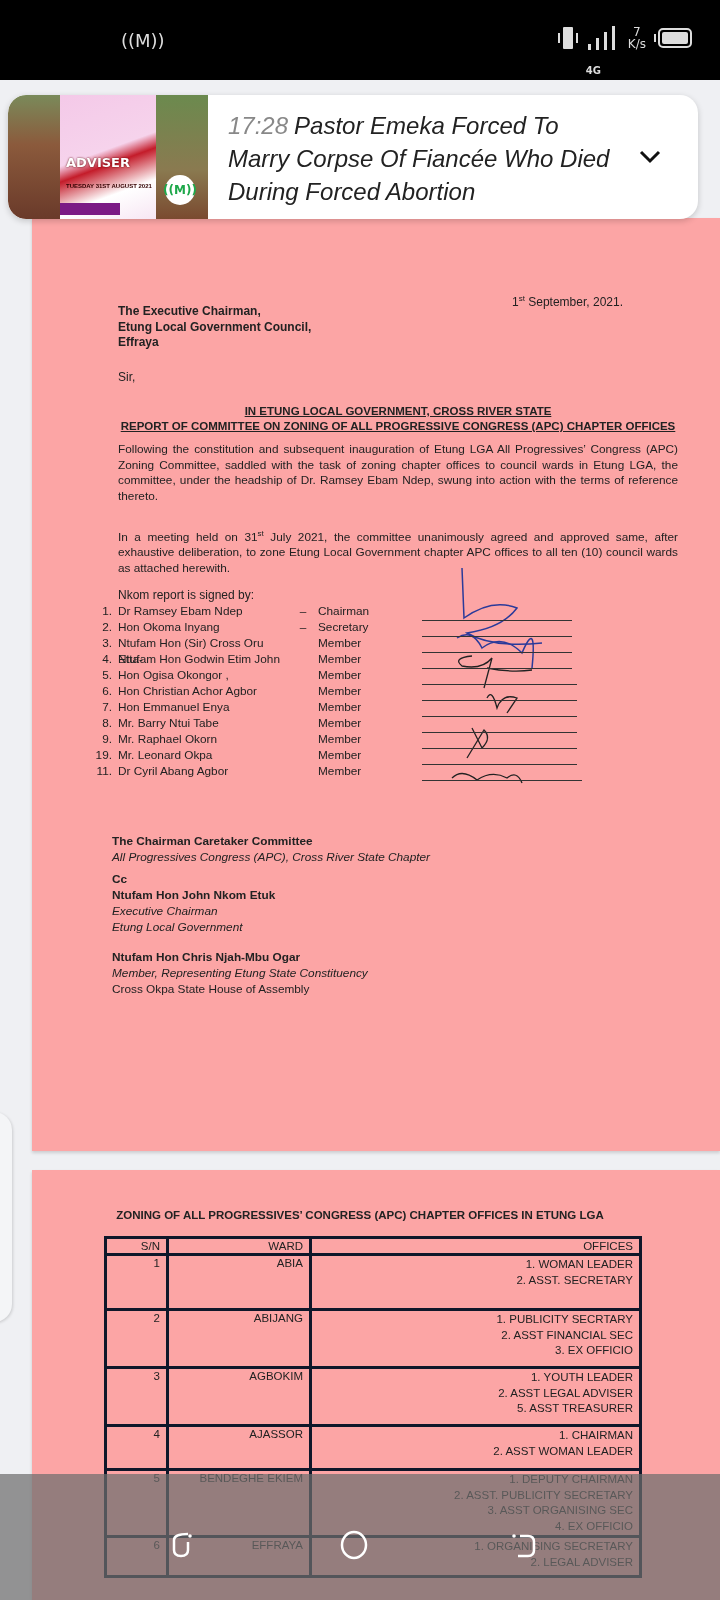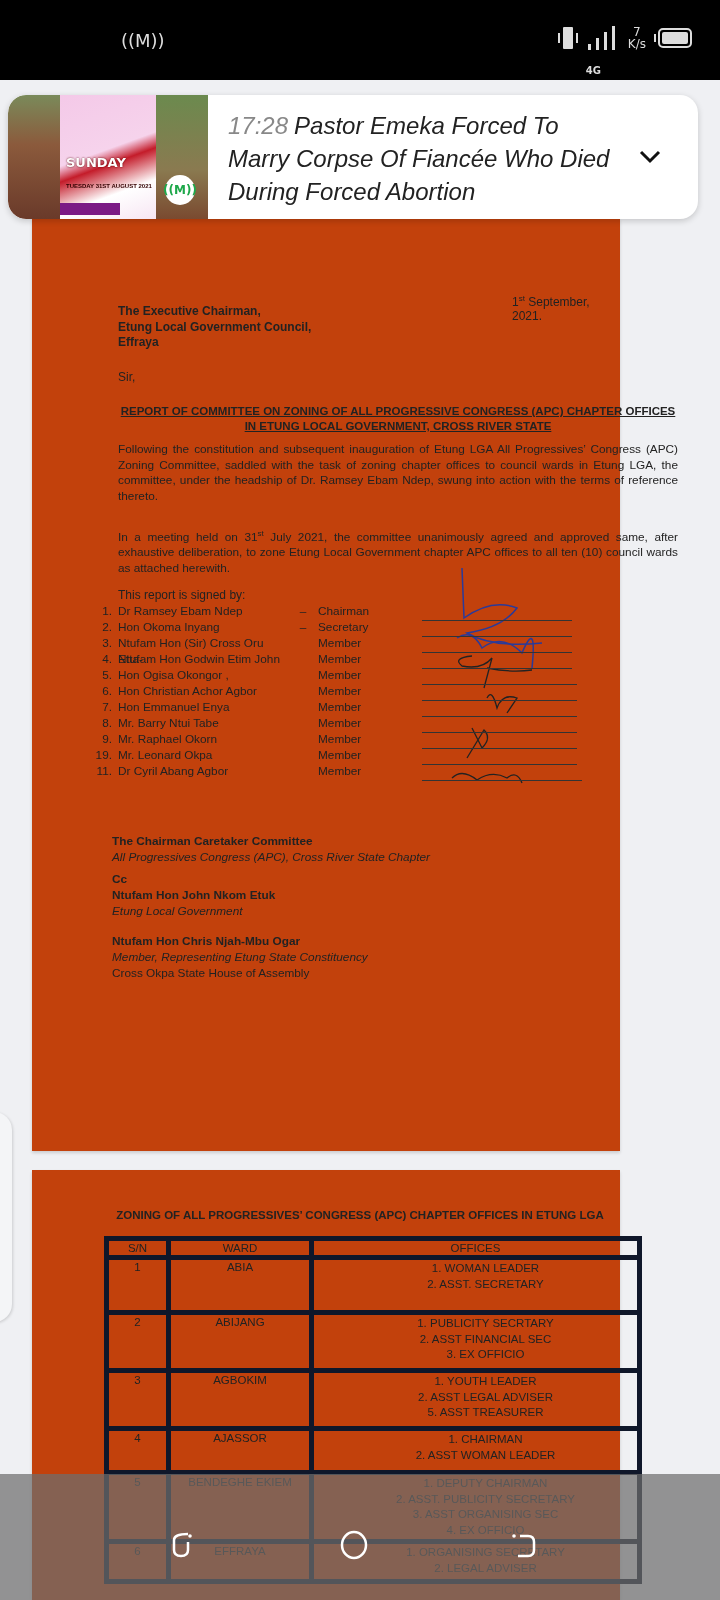--- a/index.html
+++ b/index.html
@@ -16,21 +16,21 @@
   .sig { position: relative; width: 34px; height: 28px; }
   .sig .net { position: absolute; left: 0; top: -2px; font-size: 10px; font-weight: bold; font-family: "DejaVu Sans", sans-serif; margin-top: 43px; }
   .sig .b { position: absolute; bottom: 2px; width: 3px; background: #ddd; }
   .speed { display: flex; flex-direction: column; align-items: center; font-size: 12px; line-height: 12px; font-family: "DejaVu Sans", sans-serif; }
   .battery { display: flex; align-items: center; gap: 2px; }
   .battery .nub { width: 2px; height: 8px; background: #ddd; }
   .battery .body { width: 34px; height: 20px; border: 2px solid #ddd; border-radius: 5px; padding: 2px; }
   .battery .fill { width: 100%; height: 100%; background: #ddd; border-radius: 2px; }
 
   
-  .page { position: absolute; left: 32px; width: 588px; background: #c2410c; box-shadow: 0 2px 3px rgba(0,0,0,0.15); }
+  .page { position: absolute; left: 32px; width: 688px; background: #fca5a5; box-shadow: 0 2px 3px rgba(0,0,0,0.15); }
   .page1 { top: 218px; height: 933px; }
   .page2 { top: 1170px; height: 430px; }
   .doc-text { font-family: "Liberation Sans", sans-serif; color: #222; font-size: 11.5px; }
 
   .date { position: absolute; left: 480px; top: 76px; font-size: 12px; }
   .date sup { font-size: 8px; }
   .addr { position: absolute; left: 86px; top: 86px; font-size: 12px; font-weight: bold; line-height: 15.5px; }
   .sir { position: absolute; left: 86px; top: 152px; font-size: 12px; }
   .report-title { position: absolute; left: 86px; width: 560px; top: 186px; font-size: 11.5px; font-weight: bold; text-decoration: underline; text-align: center; line-height: 15px; }
   .para { position: absolute; left: 86px; width: 560px; font-size: 11.8px; line-height: 15.5px; text-align: justify; }
@@ -50,21 +50,21 @@
 
   .cc-block { position: absolute; left: 80px; top: 615px; font-size: 11.8px; line-height: 16px; }
   .cc-block .b { font-weight: bold; }
   .cc-block .i { font-style: italic; }
   .cc-block .gap { height: 6px; }
   .cc-block .gap2 { height: 14px; }
 
   
   .zone-title { position: absolute; left: 0; width: 656px; top: 39px; text-align: center; font-size: 11.5px; font-weight: bold; }
   .zone-table { position: absolute; left: 72px; top: 66px; width: 538px; border-collapse: collapse; font-size: 11.5px; }
-  .zone-table td, .zone-table th { border: 5px solid #0f172a; vertical-align: top; padding: 1px 6px; font-weight: normal; text-align: center; }
+  .zone-table td, .zone-table th { border: 3px solid #0f172a; vertical-align: top; padding: 1px 6px; font-weight: normal; text-align: right; }
   .zone-table th { height: 16px; }
   .zone-table .c1 { width: 62px; }
   .zone-table .c2 { width: 143px; }
   .zone-table ol { list-style: none; padding-left: 20px; }
   .zone-table li { line-height: 15.5px; }
 
   
   .notif { position: absolute; left: 8px; top: 95px; width: 690px; height: 124px; background: #fff; border-radius: 18px; box-shadow: 0 2px 6px rgba(0,0,0,0.18); overflow: hidden; }
   .thumb { position: absolute; left: 0; top: 0; width: 200px; height: 124px; border-radius: 18px 0 0 18px; overflow: hidden; display: flex; }
   .thumb .p1 { width: 52px; height: 100%; background: linear-gradient(180deg,#7a8a5a 0%,#8b5a3c 40%,#6a3a2a 100%); }
@@ -118,27 +118,27 @@
 
 <div class="page page1 doc-text">
   <div class="date"><span>1</span><sup>st</sup><span> September, 2021.</span></div>
   <div class="addr">
     <div>The Executive Chairman,</div>
     <div>Etung Local Government Council,</div>
     <div>Effraya</div>
   </div>
   <div class="sir">Sir,</div>
   <div class="report-title">
+    <div>IN ETUNG LOCAL GOVERNMENT, CROSS RIVER STATE</div>
     <div>REPORT OF COMMITTEE ON ZONING OF ALL PROGRESSIVE CONGRESS (APC) CHAPTER OFFICES</div>
-    <div>IN ETUNG LOCAL GOVERNMENT, CROSS RIVER STATE</div>
   </div>
   <div class="para para1">Following the constitution and subsequent inauguration of Etung LGA All Progressives’ Congress (APC) Zoning Committee, saddled with the task of zoning chapter offices to council wards in Etung LGA, the committee, under the headship of Dr. Ramsey Ebam Ndep, swung into action with the terms of reference thereto.</div>
   <div class="para para2"><span>In a meeting held on 31</span><sup>st</sup><span> July 2021, the committee unanimously agreed and approved same, after exhaustive deliberation, to zone Etung Local Government chapter APC offices to all ten (10) council wards as attached herewith.</span></div>
 
-  <div class="signed-intro">This report is signed by:</div>
+  <div class="signed-intro">Nkom report is signed by:</div>
   <div class="sign-list" id="sign-list">
       <div class="sign-row">
         <span class="num">1.</span>
         <span class="nm">Dr Ramsey Ebam Ndep</span>
         <span class="dash">–</span>
         <span class="role">Chairman</span>
       </div>
       <div class="sign-row">
         <span class="num">2.</span>
         <span class="nm">Hon Okoma Inyang</span>
@@ -222,20 +222,21 @@
     <div class="sig-line" style="top:206px;width:155px;"></div>
     <div class="sig-line" style="top:222px;width:160px;"></div>
   </div>
 
   <div class="cc-block">
     <div class="b">The Chairman Caretaker Committee</div>
     <div class="i">All Progressives Congress (APC), Cross River State Chapter</div>
     <div class="gap"></div>
     <div class="b">Cc</div>
     <div class="b">Ntufam Hon John Nkom Etuk</div>
+    <div class="i">Executive Chairman</div>
     <div class="i">Etung Local Government</div>
     <div class="gap2"></div>
     <div class="b">Ntufam Hon Chris Njah-Mbu Ogar</div>
     <div class="i">Member, Representing Etung State Constituency</div>
     <div>Cross Okpa State House of Assembly</div>
   </div>
 </div>
 
 <div class="page page2 doc-text">
   <div class="zone-title">ZONING OF ALL PROGRESSIVES’ CONGRESS (APC) CHAPTER OFFICES IN ETUNG LGA</div>
@@ -313,21 +314,21 @@
           </td>
         </tr>
       </tbody>
   </table>
 </div>
 
 <div class="notif">
   <div class="thumb">
     <div class="p1"></div>
     <div class="p2">
-      <div class="sunday">SUNDAY</div>
+      <div class="sunday">ADVISER</div>
       <div class="date-t">TUESDAY 31ST AUGUST 2021</div>
       <div class="band"></div>
     </div>
     <div class="p3"></div>
   </div>
   <div class="radio-badge">((M))</div>
   <div class="notif-text">
     <span class="time">17:28</span><span>Pastor Emeka Forced To Marry Corpse Of Fiancée Who Died During Forced Abortion</span>
   </div>
   <svg class="chevron" viewBox="0 0 24 24">

